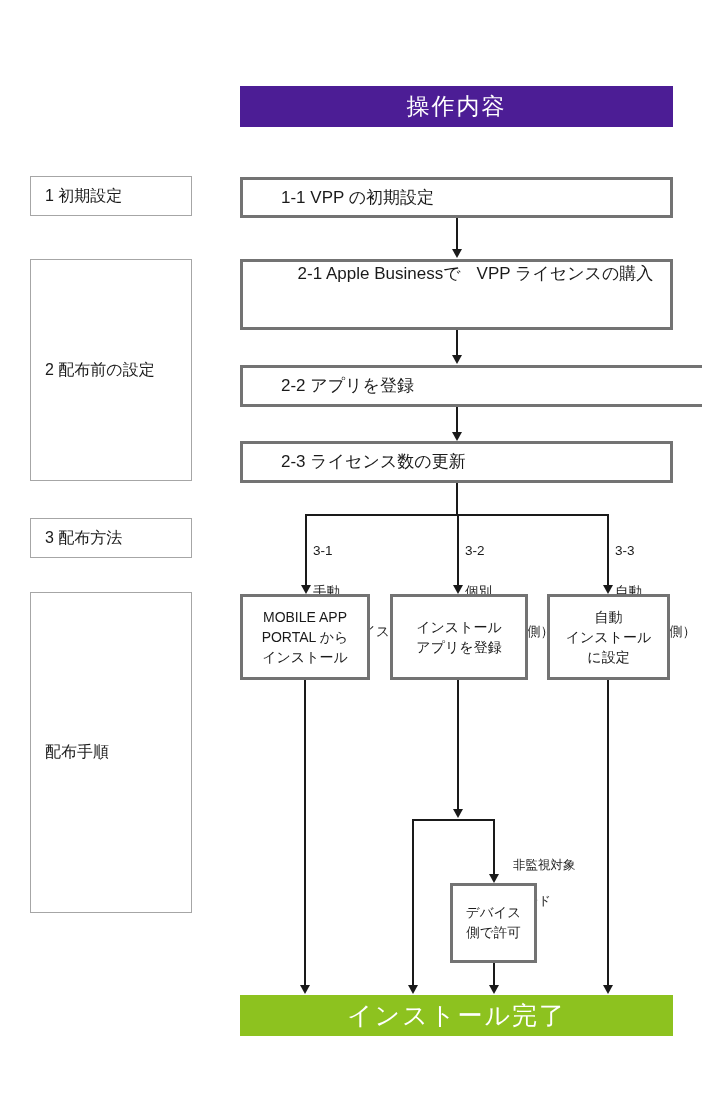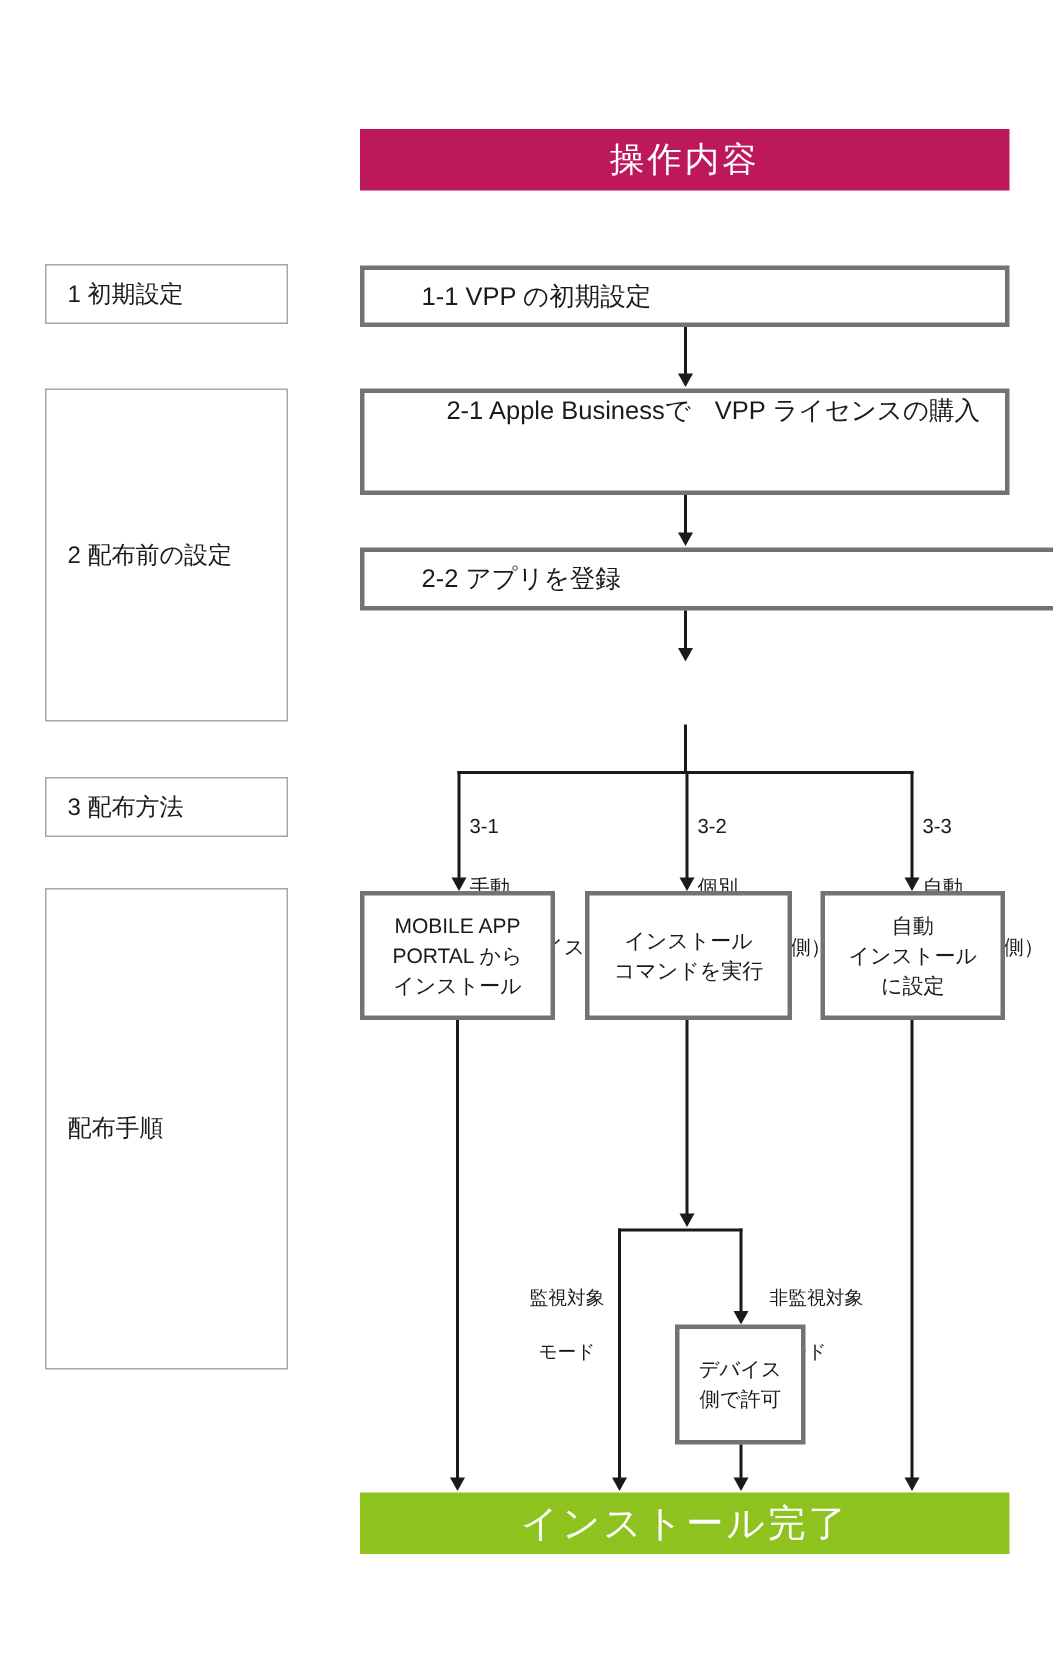--- a/index.html
+++ b/index.html
@@ -23,21 +23,21 @@
   
   .hdr {
     display: flex;
     align-items: center;
     justify-content: center;
     color: #ffffff;
     font-size: 23px;
     letter-spacing: 2px;
   }
   .hdr-step { background: #a6a6a6; }
-  .hdr-ops  { background: #be185d; }
+  .hdr-ops  { background: #4c1d95; }
 
   
   .greybox {
     border: 1.5px solid #a6a6a6;
     background: #ffffff;
     display: flex;
     align-items: center;
     font-size: 16px;
     padding-left: 14px;
   }
@@ -141,20 +141,23 @@
   <div class="abs vline" style="left:456px; top:330px; height:26px;"></div>
   <div class="abs arrowhead" style="left:451.5px; top:355px;"></div>
 
   <div class="abs greenbox left-al" style="left:240px; top:365px; width:471px; height:42px;">
     <span>2-2 アプリを登録</span>
   </div>
 
   <div class="abs vline" style="left:456px; top:407px; height:26px;"></div>
   <div class="abs arrowhead" style="left:451.5px; top:432px;"></div>
 
+  <div class="abs greenbox left-al" style="left:240px; top:441px; width:433px; height:42px;">
+    <span>2-3 ライセンス数の更新</span>
+  </div>
 
   <div class="abs vline" style="left:456px; top:483px; height:32px;"></div>
 
   <div class="abs hline" style="left:305px; top:514px; width:304px;"></div>
 
   <div class="abs vline" style="left:305px; top:514px; height:72px;"></div>
   <div class="abs arrowhead" style="left:300.5px; top:585px;"></div>
 
   <div class="abs vline" style="left:457px; top:514px; height:72px;"></div>
   <div class="abs arrowhead" style="left:452.5px; top:585px;"></div>
@@ -181,21 +184,21 @@
   </div>
 
   <div class="abs greenbox small" style="left:240px; top:594px; width:130px; height:86px; flex-direction:column; justify-content:center;">
     <span>MOBILE APP</span>
     <span>PORTAL から</span>
     <span>インストール</span>
   </div>
 
   <div class="abs greenbox small" style="left:390px; top:594px; width:138px; height:86px; flex-direction:column; justify-content:center;">
     <span>インストール</span>
-    <span>コマンドを実行</span>
+    <span>アプリを登録</span>
   </div>
 
   <div class="abs greenbox small" style="left:547px; top:594px; width:123px; height:86px; flex-direction:column; justify-content:center;">
     <span>自動</span>
     <span>インストール</span>
     <span>に設定</span>
   </div>
 
   <div class="abs vline" style="left:304px; top:680px; height:306px;"></div>
   <div class="abs arrowhead" style="left:299.5px; top:985px;"></div>
@@ -207,24 +210,20 @@
   <div class="abs arrowhead" style="left:602.5px; top:985px;"></div>
 
   <div class="abs hline" style="left:412px; top:819px; width:83px;"></div>
 
   <div class="abs vline" style="left:412px; top:819px; height:167px;"></div>
   <div class="abs arrowhead" style="left:407.5px; top:985px;"></div>
 
   <div class="abs vline" style="left:493px; top:819px; height:56px;"></div>
   <div class="abs arrowhead" style="left:488.5px; top:874px;"></div>
 
-  <div class="abs caption small" style="left:338px; top:838px; width:80px; text-align:center;">
-    <div>監視対象</div>
-    <div>モード</div>
-  </div>
 
   <div class="abs caption small" style="left:500px; top:838px; width:90px;margin-left:13px;">
     <div>非監視対象</div>
     <div>モード</div>
   </div>
 
   <div class="abs greenbox tiny" style="left:450px; top:883px; width:87px; height:80px; flex-direction:column; justify-content:center;">
     <span>デバイス</span>
     <span>側で許可</span>
   </div>

